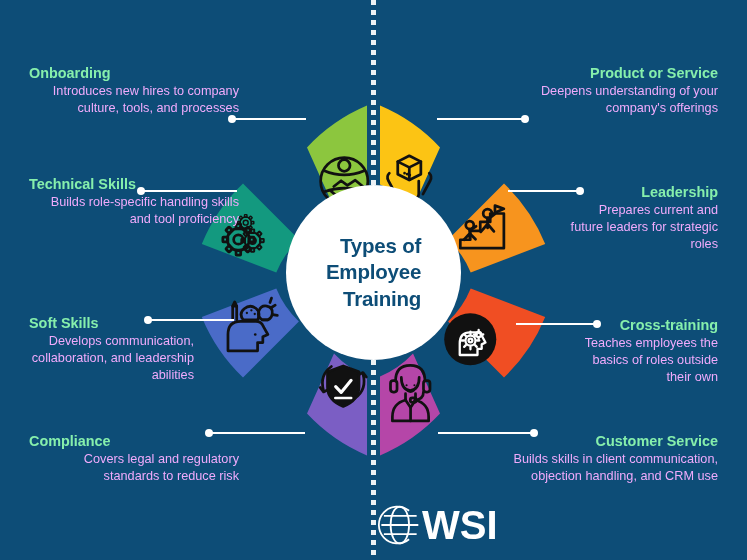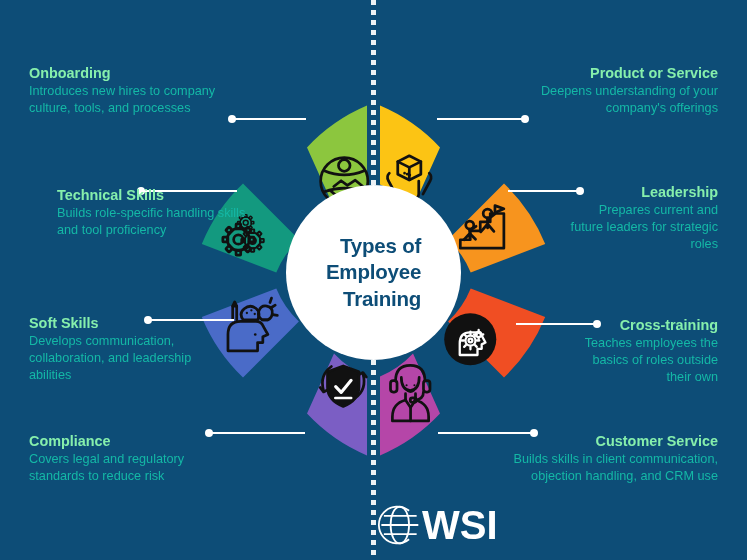--- a/index.html
+++ b/index.html
@@ -57,29 +57,30 @@
   
   .label { position:absolute; width:210px; }
   .label .ttl {
     color:#86efac;
     font-weight:bold;
     font-size:14.4px;
     line-height:1.25;
     margin-bottom:1px;
   }
   .label .dsc {
-    color:#14b8a6;
+    color:#f0abfc;
     font-size:12.7px;
     line-height:1.33;
+    text-align:right;
   }
   .lft { left:29px; text-align:left; }
   .rgt { right:29px; text-align:right; }
 
   .l-onboarding { top:64px; }
-  .l-technical  { top:186px;margin-left:28px; }
+  .l-technical  { top:175px; }
   .l-soft       { top:314px; }
   .l-compliance { top:432px; }
   .r-product    { top:64px; }
   .r-leadership { top:183px; }
   .r-cross      { top:316px; }
   .r-customer   { top:432px; }
 
   
   .conn { position:absolute; height:8px; }
   .conn .bar {

